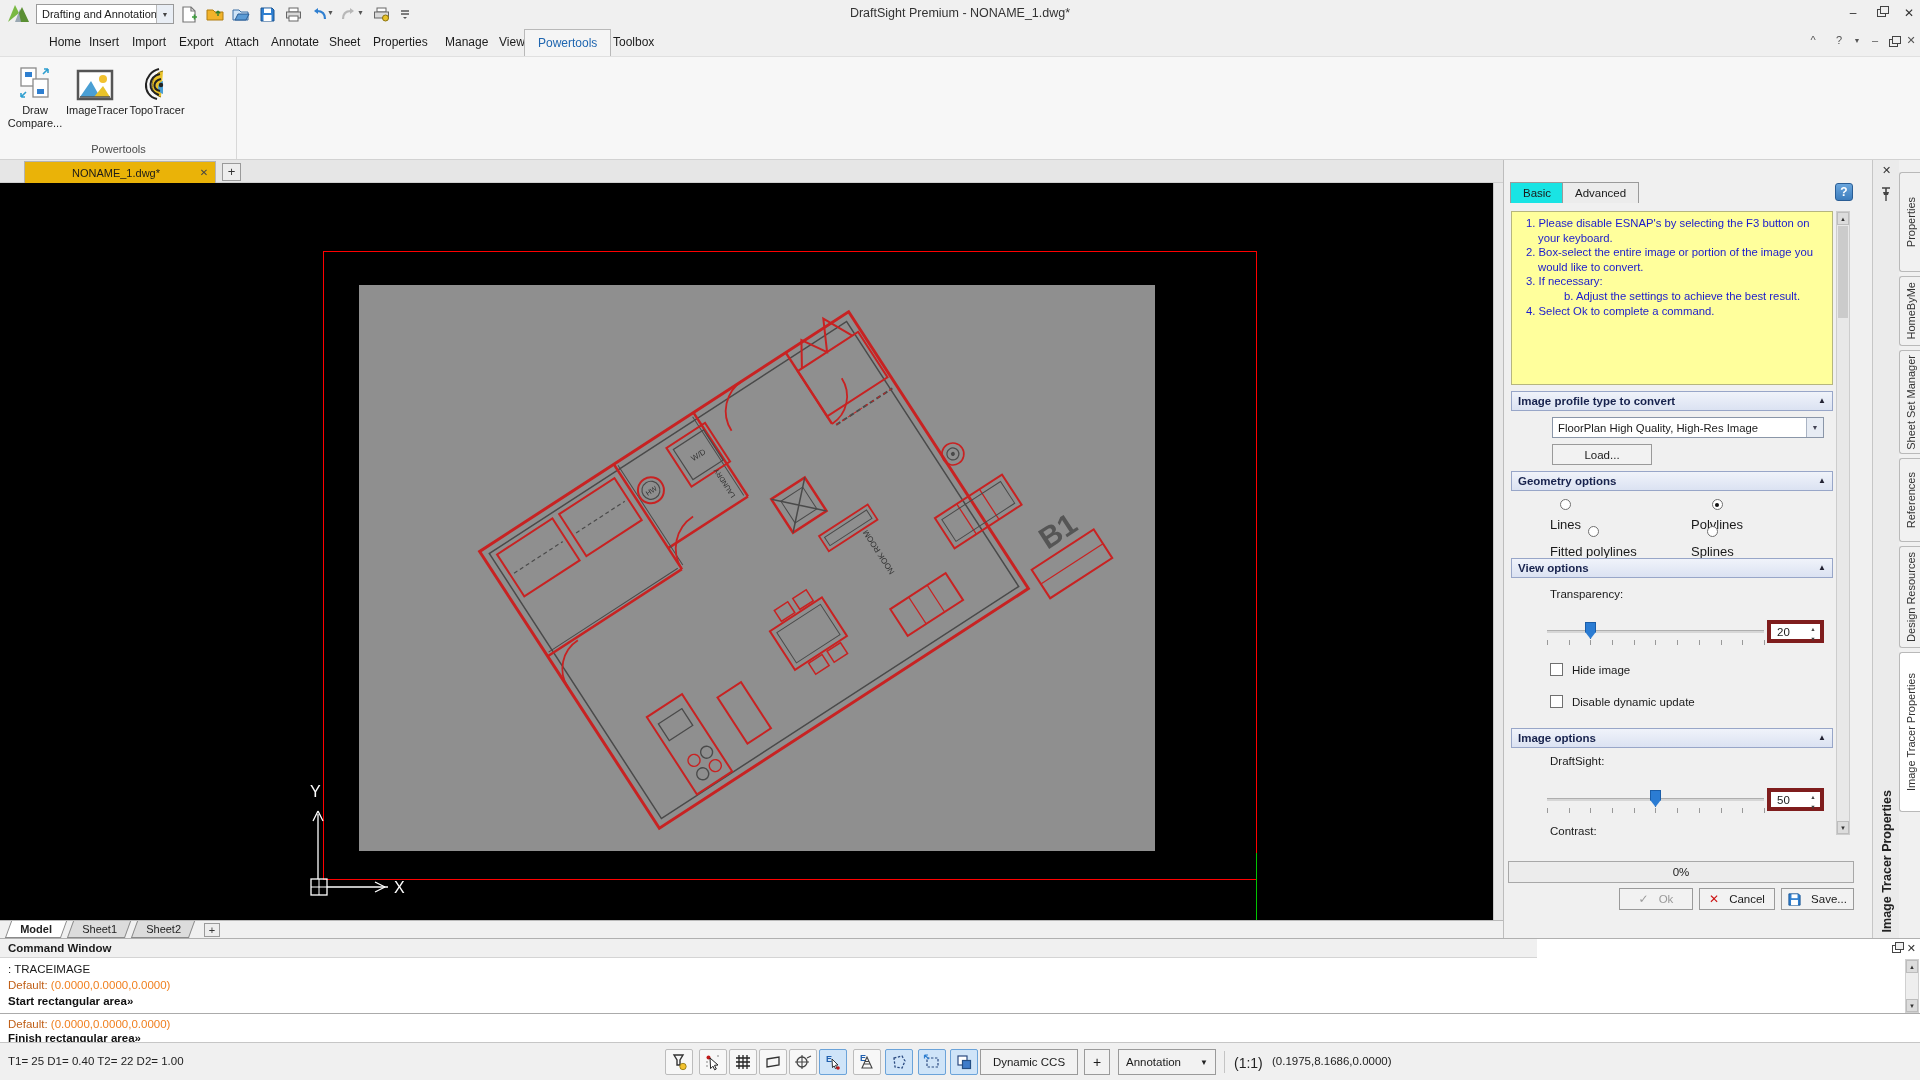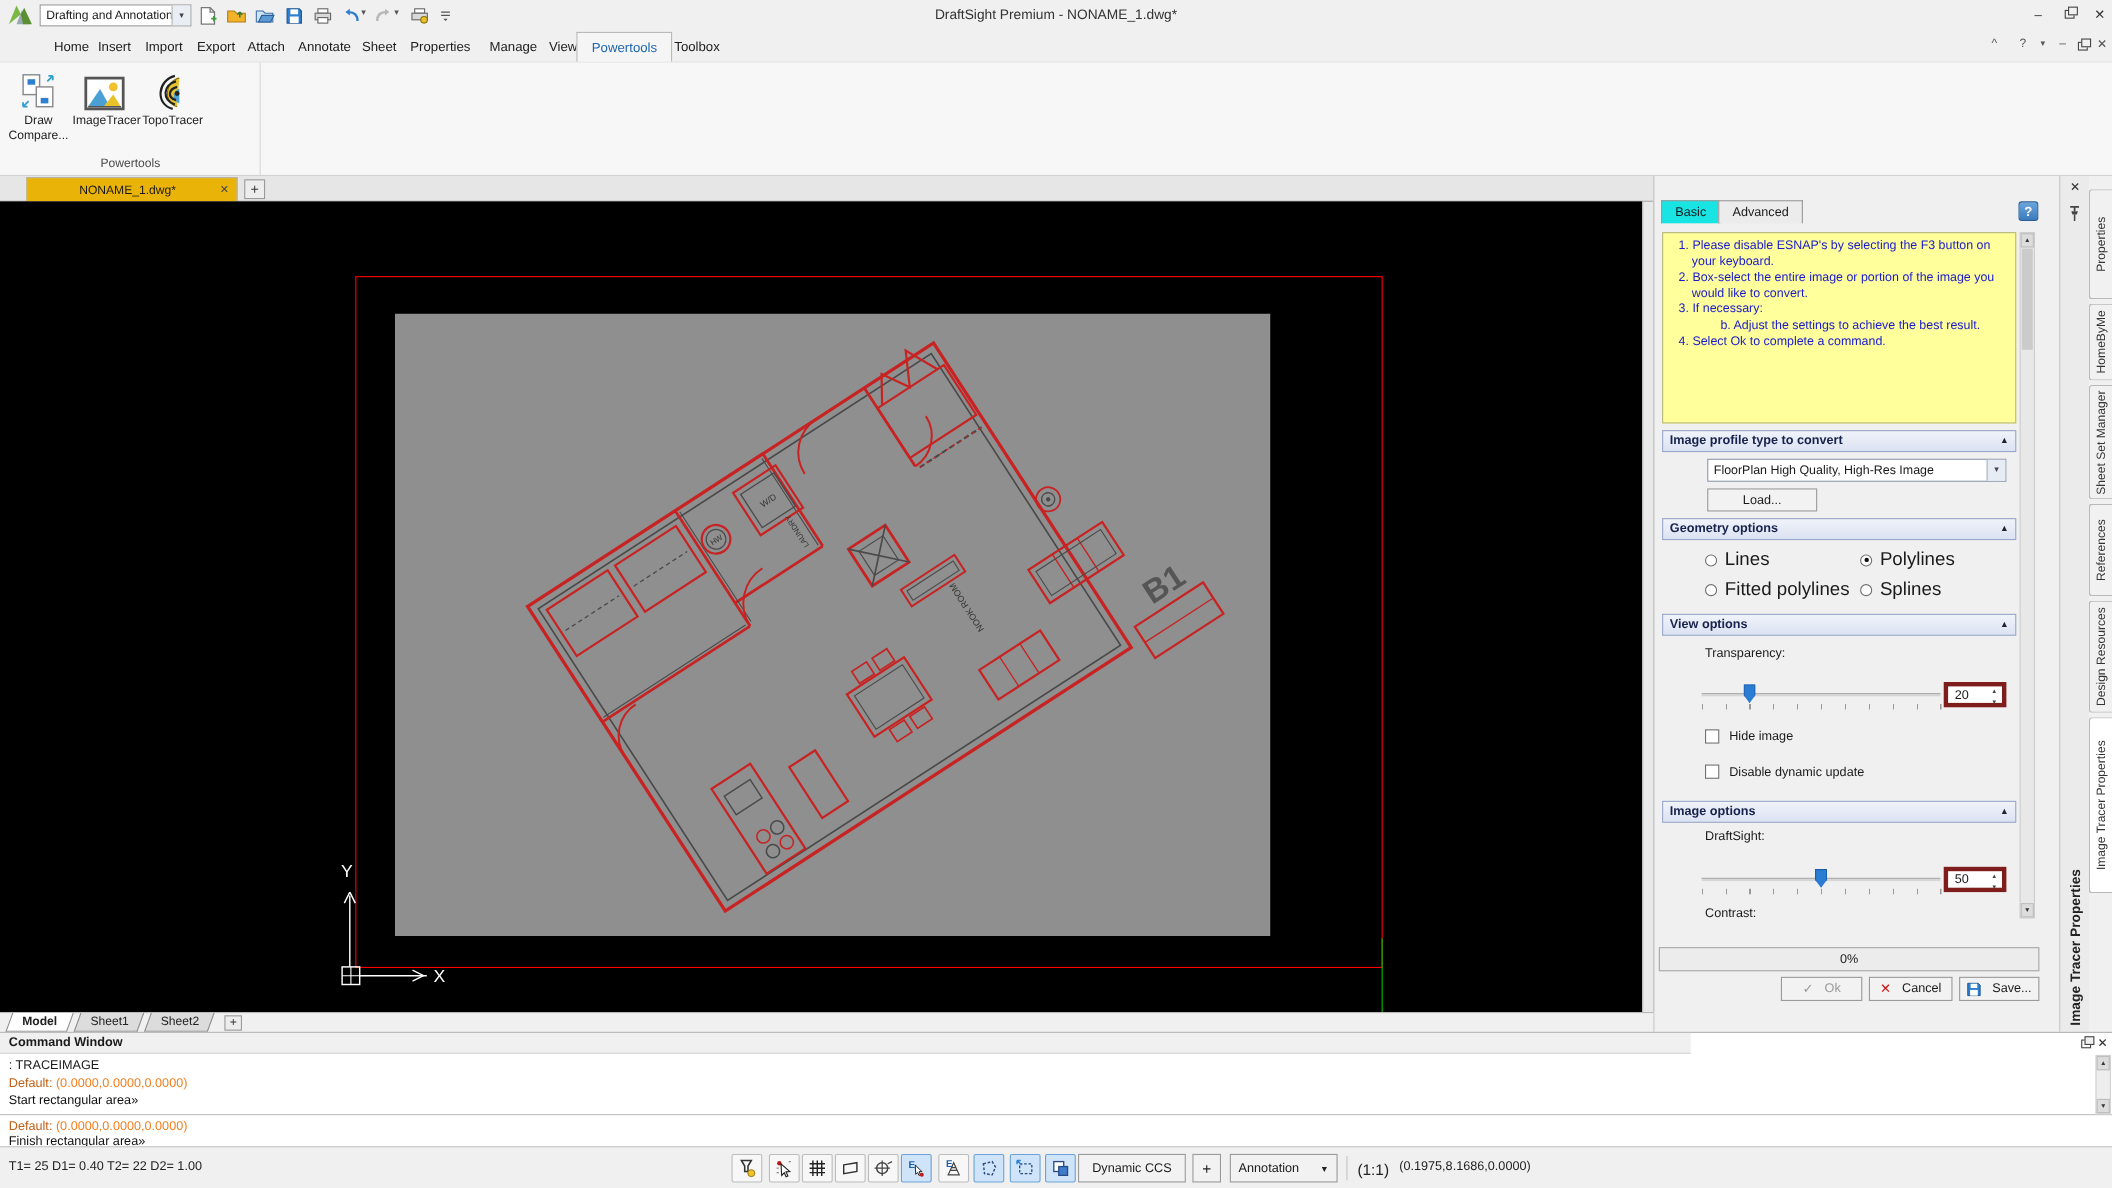--- a/index.html
+++ b/index.html
@@ -81,21 +81,21 @@
   #profiledrop { left:48px; top:257px; width:272px; height:21px; background:#fff; border:1px solid #8a96a8;
     display:flex; align-items:center; font-size:11.3px; }
   #profiledrop .dtxt { flex:1; padding-left:5px; white-space:nowrap; overflow:hidden; }
   #profiledrop .dchev { width:17px; height:100%; border-left:1px solid #aab4c4; background:#e7ecf4;
     display:flex; align-items:center; justify-content:center; font-size:7px; color:#445; }
   .btn { border:1px solid #9a9a9a; background:#f2f2f2; font-size:11.5px; color:#1a1a1a;
     display:flex; align-items:center; justify-content:center; }
   #loadbtn { left:48px; top:284px; width:100px; height:21px; }
   .radio { width:11px; height:11px; border:1px solid #707070; border-radius:50%; background:#fff; position:relative; }
   .radio.sel::after { content:""; position:absolute; left:2.5px; top:2.5px; width:4px; height:4px; border-radius:50%; background:#111; }
-  .radrow { position:absolute; display:flex; align-items:center; gap:7px; font-size:17px; }
+  .radrow { position:absolute; display:flex; align-items:center; gap:7px; font-size:13px;flex-direction:column; }
   .check { width:13px; height:13px; border:1px solid #707070; background:#fff; }
   .ckrow { position:absolute; display:flex; align-items:center; gap:9px; font-size:11.5px; }
   .plabel { position:absolute; font-size:11.5px; color:#1a1a1a; }
   .sldtrack { position:absolute; left:43px; width:217px; height:3px; background:#d6d6d6; border-top:1px solid #aeaeae; }
   .sldticks { position:absolute; left:43px; width:218px; height:5px;
     background:repeating-linear-gradient(to right,#999 0 1px,transparent 1px 21.7px); }
   .sldhandle { position:absolute; width:11px; height:17px; background:#2b7cd3; border:1px solid #1a5da8;
     clip-path:polygon(0 0,100% 0,100% 58%,50% 100%,0 58%); }
   .spin { position:absolute; left:263px; width:57px; height:23px; background:#fff; border:4px solid #7f1d1d;
     display:flex; align-items:center; }
@@ -134,21 +134,21 @@
   #sheetplus { left:204px; top:2px; width:16px; height:14px; border:1px solid #9a9a9a; background:#ededed;
     text-align:center; line-height:12px; font-size:11px; color:#333; }
 
   
   #cmdwin { left:0; top:938px; width:1920px; height:104px; background:#fff; border-top:1px solid #b0b0b0; }
   #cmdhead { left:0; top:0; width:1537px; height:19px; background:#f0f0f0; border-bottom:1px solid #d4d4d4;
     font-weight:bold; font-size:11.5px; line-height:18px; padding-left:8px; }
   .cmdline { position:absolute; left:8px; font-size:11.5px; white-space:nowrap; }
   .cmdline .dflt { color:#c06018; }
   .cmdline .dval { color:#f08020; }
-  .cmdline.bold { font-weight:normal; color:#111; }
+  .cmdline.bold { font-weight:bold; color:#111; }
   #cmdsep { left:0; top:74px; width:1920px; height:2px; border-top:1px solid #ababab; border-bottom:1px solid #fff; }
   #cmdscroll { left:1905px; top:20px; width:14px; height:54px; background:#eee; border:1px solid #d0d0d0; }
   #cmdbtns { right:4px; top:2px; display:flex; gap:6px; align-items:center; height:15px; }
 
   
   #statusbar { left:0; top:1042px; width:1920px; height:38px; background:#f0f0f0; border-top:1px solid #c6c6c6; }
   #sbleft { left:8px; top:12px; font-size:11.5px; color:#222; }
   .sbtnq { position:absolute; top:6px; width:28px; height:26px; border:1px solid #bcbcbc; background:#f7f7f7;
     border-radius:2px; display:flex; align-items:center; justify-content:center; }
   .sbtnq.on { background:#cfe4f8; border-color:#6ba3d9; }

